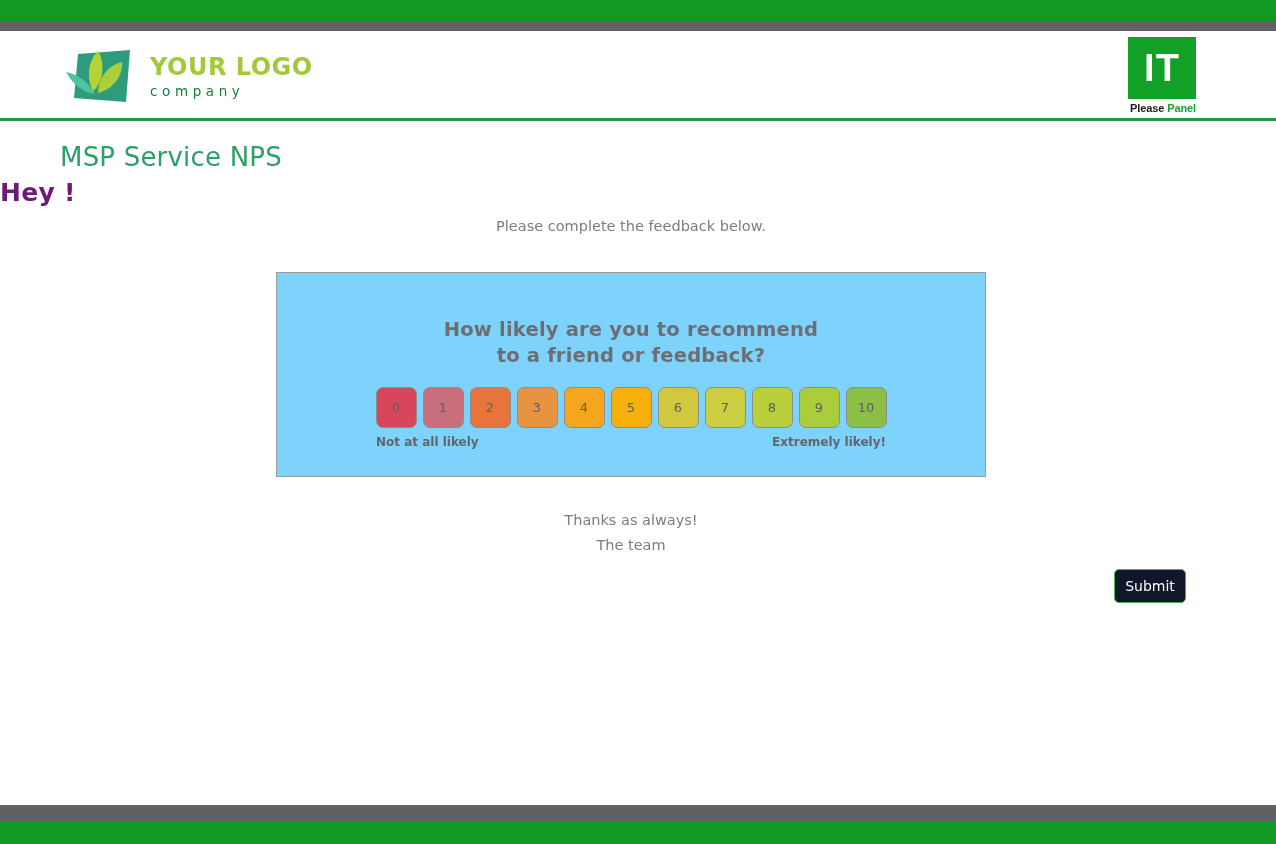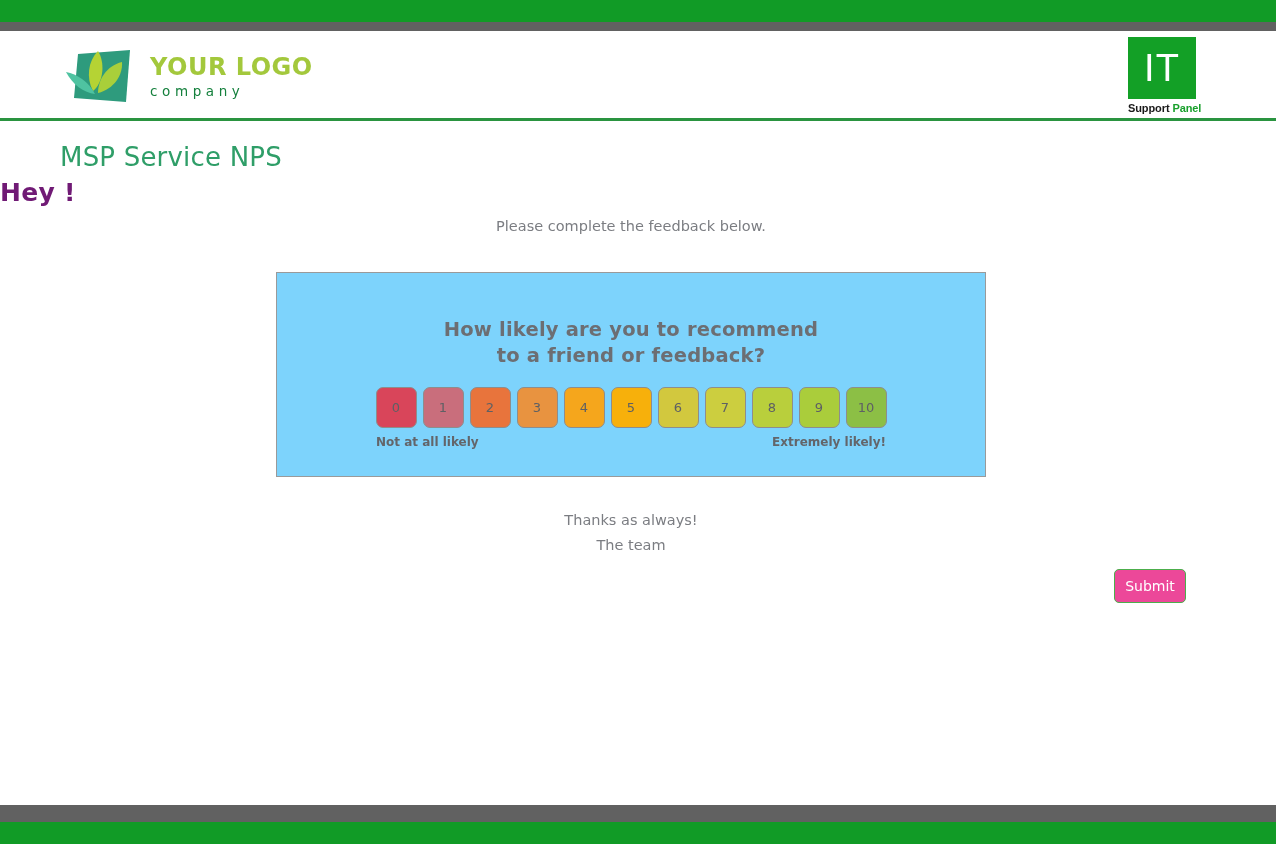--- a/index.html
+++ b/index.html
@@ -104,21 +104,21 @@
     width: 68px;
     height: 62px;
     background: #13a026;
     display: flex;
     align-items: center;
     justify-content: center;
   }
   .it-badge-letters {
     font-family: "Liberation Sans", sans-serif;
     font-size: 38px;
-    font-weight: 400;
+    font-weight: 700;
     color: #ffffff;
     letter-spacing: 1px;
     line-height: 1;
   }
   .it-badge-caption {
     margin-top: 3px;
     font-size: 11px;
     font-weight: 700;
     white-space: nowrap;
     letter-spacing: -0.1px;
@@ -237,21 +237,21 @@
     font-family: "DejaVu Sans", sans-serif;
     font-size: 14.5px;
     color: #7b7d82;
   }
 
   .submit-btn {
     position: absolute;
     left: 1114px; top: 569px;
     width: 72px;
     height: 34px;
-    background: #ec4899;
+    background: #0f172a;
     border: 1px solid #4cae4c;
     border-radius: 5px;
     color: #ffffff;
     font-family: "DejaVu Sans", sans-serif;
     font-size: 14px;
     line-height: 1;
     cursor: pointer;
     display: flex;
     align-items: center;
     justify-content: center;
@@ -281,21 +281,21 @@
       <span class="logo-title">YOUR LOGO</span>
       <span class="logo-sub">company</span>
     </span>
   </div>
 
   <div class="it-badge-wrap">
     <div class="it-badge">
       <span class="it-badge-letters">IT</span>
     </div>
     <div class="it-badge-caption">
-      <span class="it-cap-dark">Support</span>
+      <span class="it-cap-dark">Please</span>
       <span class="it-cap-green">Panel</span>
     </div>
   </div>
 
 </div>
 <div class="header-rule"></div>
 
 <div class="page-title">MSP Service NPS</div>
 
 <div class="greeting">Hey !</div>

